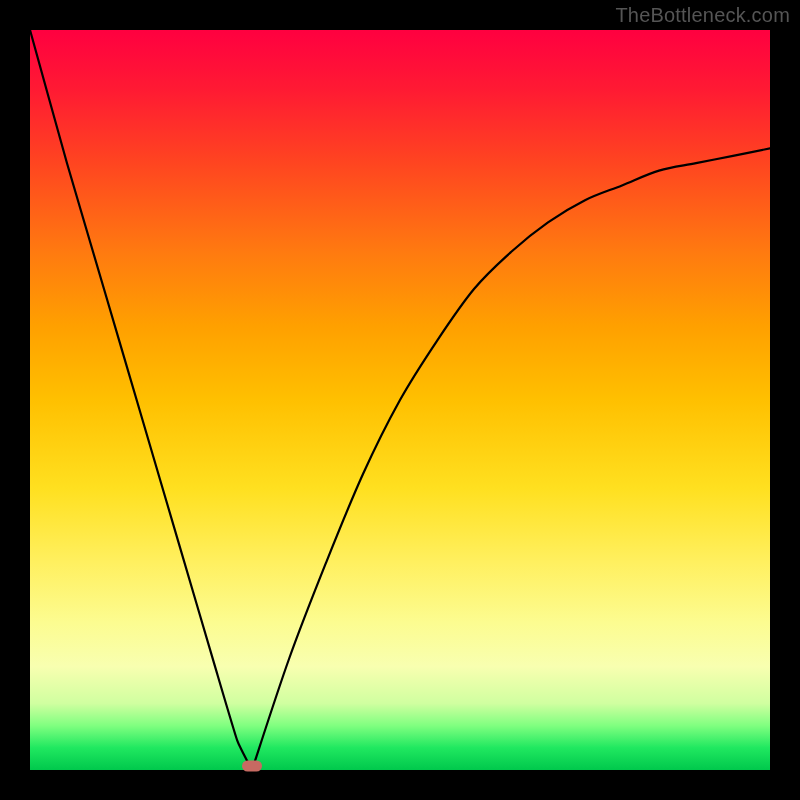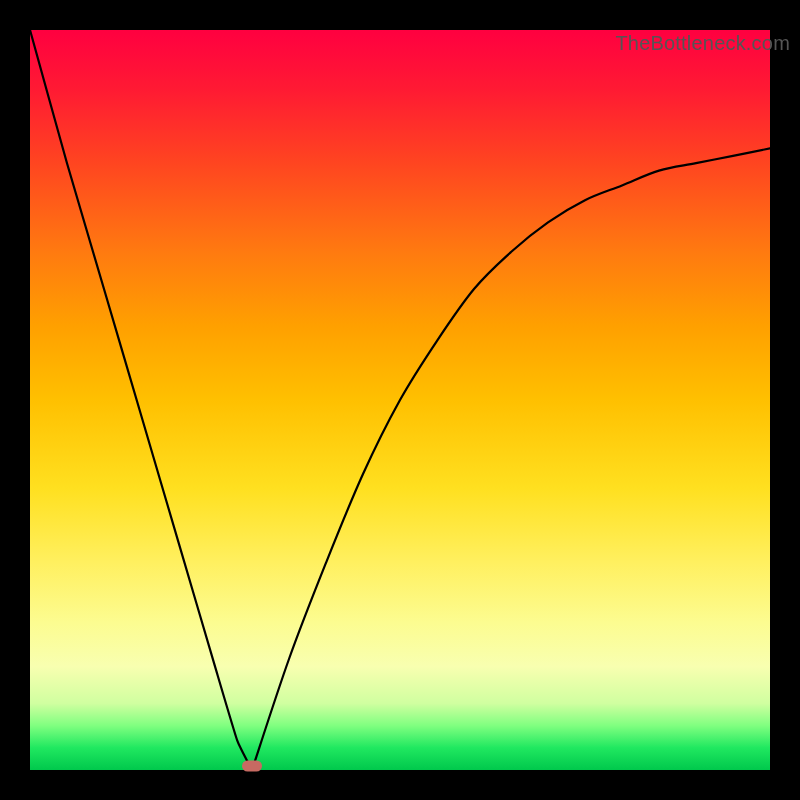--- a/index.html
+++ b/index.html
@@ -35,21 +35,20 @@
     );
   }
   .watermark {
     position: absolute;
     top: 4px;
     right: 10px;
     color: #555;
     font-size: 20px;
     letter-spacing: 0.2px;
     font-weight: 500;
-    margin-top: 28px;
   }
   svg.curve {
     position: absolute;
     left: 30px;
     top: 30px;
     width: 740px;
     height: 740px;
   }
   .marker {
     position: absolute;

